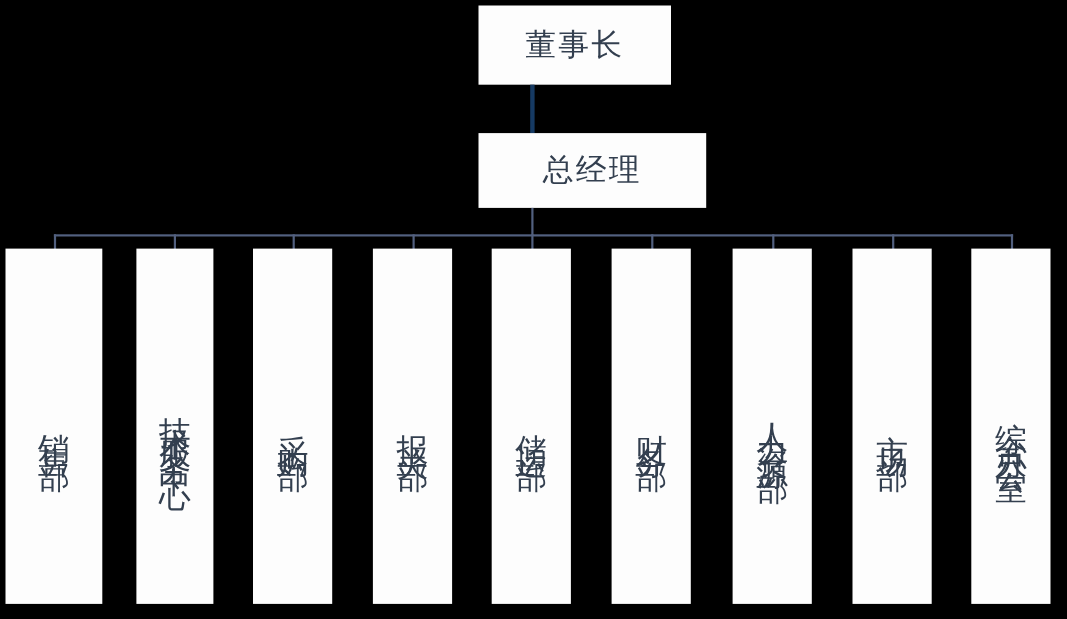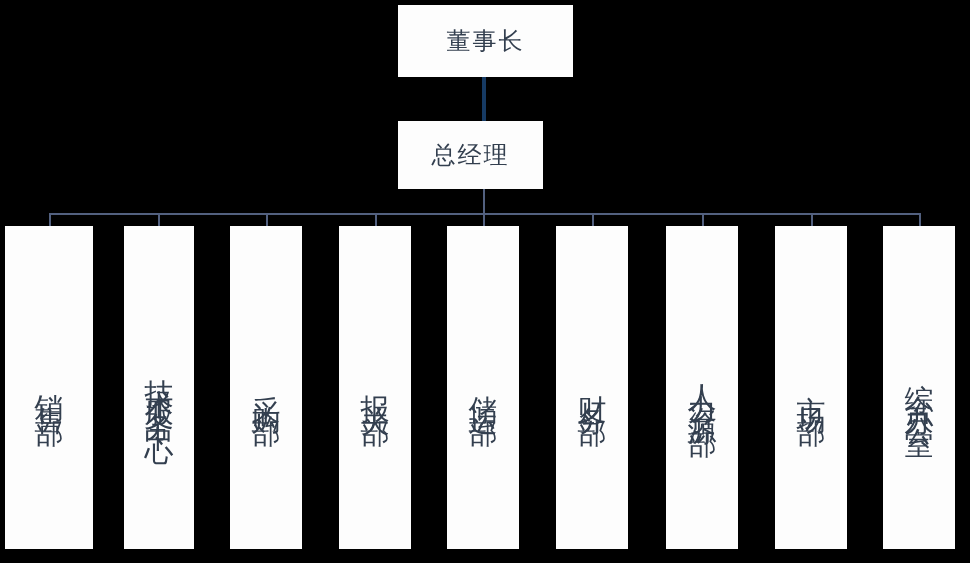--- a/index.html
+++ b/index.html
@@ -19,22 +19,23 @@
     position: absolute;
     background: #fdfdfd;
     box-sizing: border-box;
     display: flex;
     align-items: center;
     justify-content: center;
     color: #333f4f;
     line-height: 1.0;
   }
   .node-top {
-    font-size: 24px;
+    font-size: 28px;
     letter-spacing: 2px;
+    margin-left: 37px;
   }
   .node-dept {
     writing-mode: vertical-rl;
     text-orientation: upright;
     font-size: 29px;
     letter-spacing: 11px;
     padding-top: 2px;
     text-indent: 0;
   }
   .connector {
@@ -50,21 +51,21 @@
 <body>
 
 <div id="chart-root">
 
   <div class="node node-top" style="left:398px; top:5px; width:175px; height:72px;">
     <span>董事长</span>
   </div>
 
   <div class="connector-strong" style="left:482px; top:77px; width:4px; height:44px;"></div>
 
-  <div class="node node-top" style="left:398px; top:121px; width:145px; height:68px;">
+  <div class="node node-top" style="left:398px; top:121px; width:207px; height:68px;">
     <span>总经理</span>
   </div>
 
   <div class="connector" style="left:483px; top:189px; width:2px; height:25px;"></div>
 
   <div class="connector" style="left:49px; top:213px; width:872px; height:2px;"></div>
 
   <div class="connector" style="left:49px; top:213px; width:2px; height:14px;"></div>
   <div class="connector" style="left:158px; top:213px; width:2px; height:14px;"></div>
   <div class="connector" style="left:266px; top:213px; width:2px; height:14px;"></div>

